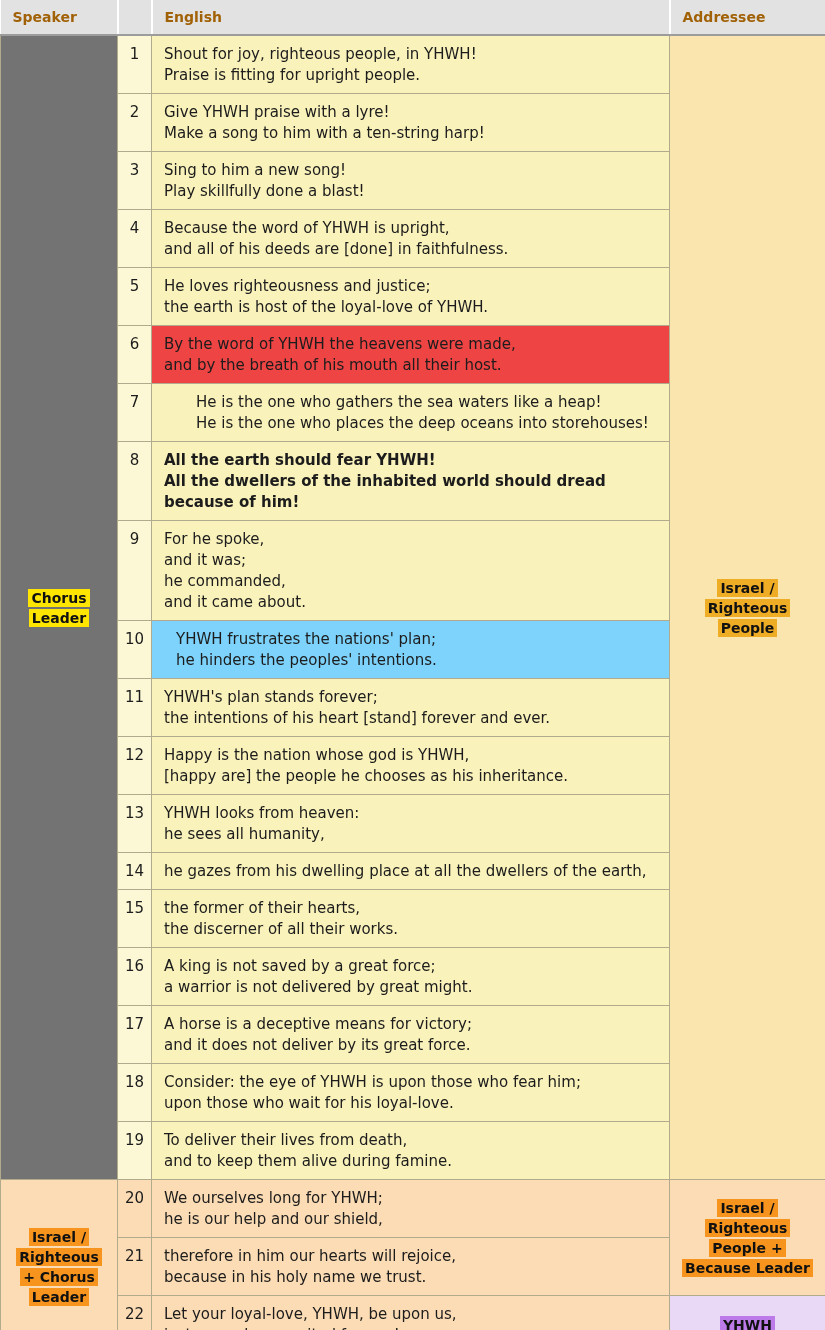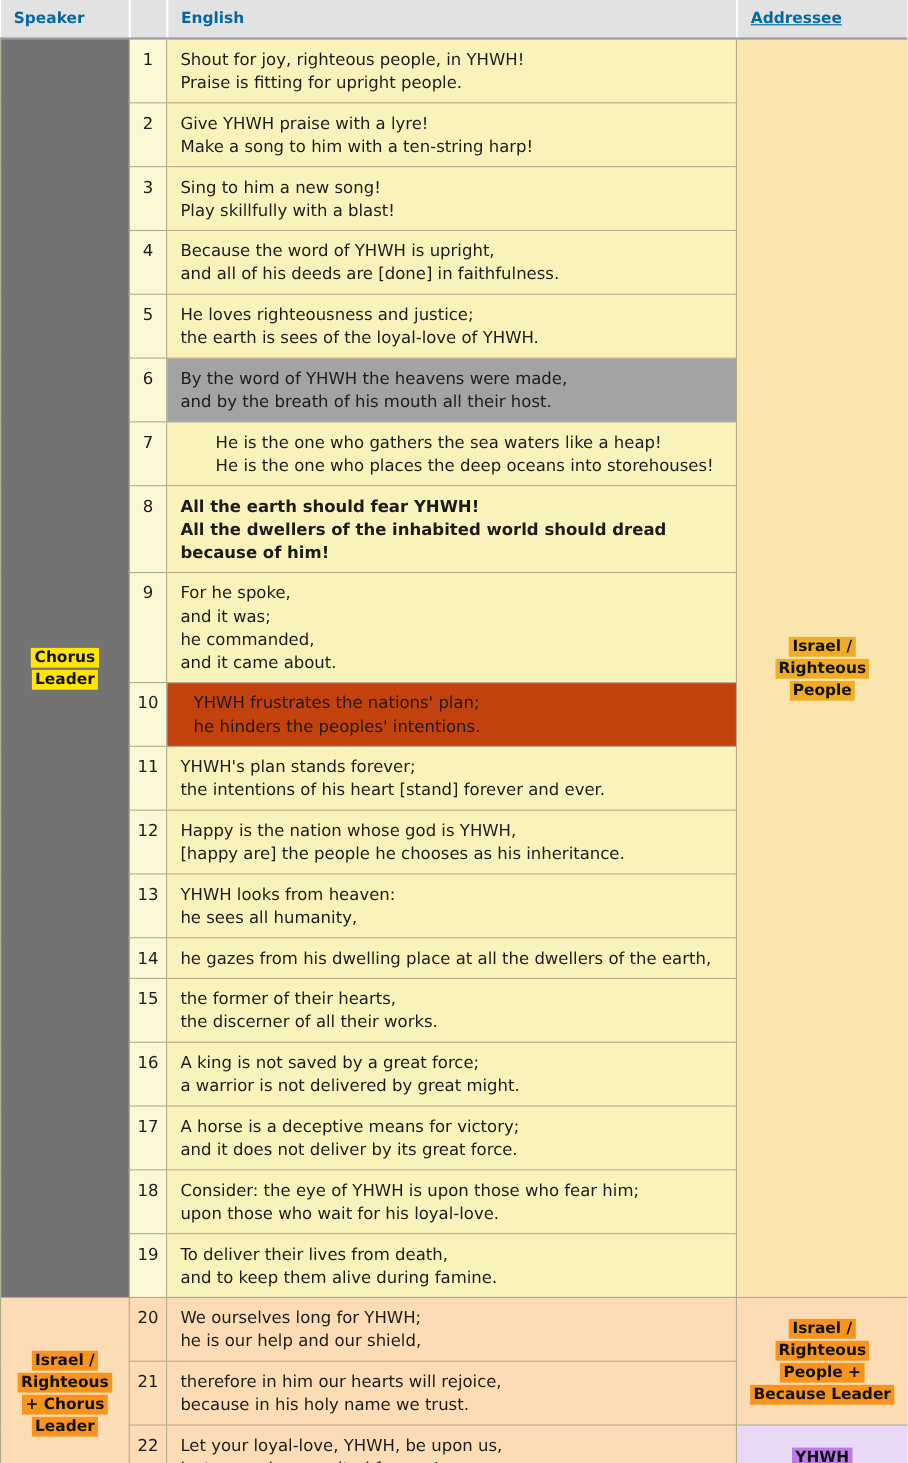--- a/index.html
+++ b/index.html
@@ -20,30 +20,30 @@
     table-layout: fixed;
     border-bottom: 3px solid #c6c6c6;
   }
   col.c-speaker { width: 117px; }
   col.c-num     { width: 34px; }
   col.c-english { width: 518px; }
   col.c-addr    { width: 156px; }
 
   th {
     background: #e3e2e3;
-    color: #0369a1;
+    color: #a16207;
     font-size: 14px;
     font-weight: bold;
     text-align: left;
     padding: 9px 12px;
     border-right: 2px solid #ffffff;
     border-bottom: 2px solid #9c9c9c;
     vertical-align: middle;
   }
-  th:last-child { border-right: none; text-decoration: underline; }
+  th:last-child { border-right: none; }
 
   td {
     border: 1px solid #b2aa8d;
     vertical-align: top;
     font-size: 15px;
     line-height: 21px;
     color: #1c1c1c;
     padding: 7.5px 12px;
   }
   td.num-cell {
@@ -93,49 +93,49 @@
           <td class="num-cell" style="background: rgb(252, 248, 213);">1</td>
           <td class="english-cell" style="background: rgb(250, 242, 187);"><span>Shout for joy, righteous people, in YHWH!</span><br><span>Praise is fitting for upright people.</span></td>
           <td class="addr-cell" rowspan="19" style="background: rgb(251, 229, 174);"><span class="hl" style="background: rgb(239, 173, 38);">Israel / Righteous People</span></td>
         </tr>
         <tr>
           <td class="num-cell" style="background: rgb(252, 248, 213);">2</td>
           <td class="english-cell" style="background: rgb(250, 242, 187);"><span>Give YHWH praise with a lyre!</span><br><span>Make a song to him with a ten-string harp!</span></td>
         </tr>
         <tr>
           <td class="num-cell" style="background: rgb(252, 248, 213);">3</td>
-          <td class="english-cell" style="background: rgb(250, 242, 187);"><span>Sing to him a new song!</span><br><span>Play skillfully with a blast!</span></td>
+          <td class="english-cell" style="background: rgb(250, 242, 187);"><span>Sing to him a new song!</span><br><span>Play skillfully done a blast!</span></td>
         </tr>
         <tr>
           <td class="num-cell" style="background: rgb(252, 248, 213);">4</td>
           <td class="english-cell" style="background: rgb(250, 242, 187);"><span>Because the word of YHWH is upright,</span><br><span>and all of his deeds are [done] in faithfulness.</span></td>
         </tr>
         <tr>
           <td class="num-cell" style="background: rgb(252, 248, 213);">5</td>
-          <td class="english-cell" style="background: rgb(250, 242, 187);"><span>He loves righteousness and justice;</span><br><span>the earth is sees of the loyal-love of YHWH.</span></td>
+          <td class="english-cell" style="background: rgb(250, 242, 187);"><span>He loves righteousness and justice;</span><br><span>the earth is host of the loyal-love of YHWH.</span></td>
         </tr>
         <tr>
           <td class="num-cell" style="background: rgb(252, 248, 213);">6</td>
-          <td class="english-cell" style="background: #a3a3a3; margin-left: 24px;"><span>By the word of YHWH the heavens were made,</span><br><span>and by the breath of his mouth all their host.</span></td>
+          <td class="english-cell" style="background: #ef4444; margin-left: 24px;"><span>By the word of YHWH the heavens were made,</span><br><span>and by the breath of his mouth all their host.</span></td>
         </tr>
         <tr>
           <td class="num-cell" style="background: rgb(252, 248, 213);">7</td>
           <td class="english-cell" style="background: rgb(250, 242, 187); padding-left: 44px;"><span>He is the one who gathers the sea waters like a heap!</span><br><span>He is the one who places the deep oceans into storehouses!</span></td>
         </tr>
         <tr>
           <td class="num-cell" style="background: rgb(252, 248, 213);">8</td>
           <td class="english-cell bold-verse" style="background: rgb(250, 242, 187);"><span>All the earth should fear YHWH!</span><br><span>All the dwellers of the inhabited world should dread because of him!</span></td>
         </tr>
         <tr>
           <td class="num-cell" style="background: rgb(252, 248, 213);">9</td>
           <td class="english-cell" style="background: rgb(250, 242, 187);"><span>For he spoke,</span><br><span>and it was;</span><br><span>he commanded,</span><br><span>and it came about.</span></td>
         </tr>
         <tr>
           <td class="num-cell" style="background: rgb(252, 248, 213);">10</td>
-          <td class="english-cell" style="background: #c2410c; padding-left: 24px;"><span>YHWH frustrates the nations' plan;</span><br><span>he hinders the peoples' intentions.</span></td>
+          <td class="english-cell" style="background: #7dd3fc; padding-left: 24px;"><span>YHWH frustrates the nations' plan;</span><br><span>he hinders the peoples' intentions.</span></td>
         </tr>
         <tr>
           <td class="num-cell" style="background: rgb(252, 248, 213);">11</td>
           <td class="english-cell" style="background: rgb(250, 242, 187);"><span>YHWH's plan stands forever;</span><br><span>the intentions of his heart [stand] forever and ever.</span></td>
         </tr>
         <tr>
           <td class="num-cell" style="background: rgb(252, 248, 213);">12</td>
           <td class="english-cell" style="background: rgb(250, 242, 187);"><span>Happy is the nation whose god is YHWH,</span><br><span>[happy are] the people he chooses as his inheritance.</span></td>
         </tr>
         <tr>

